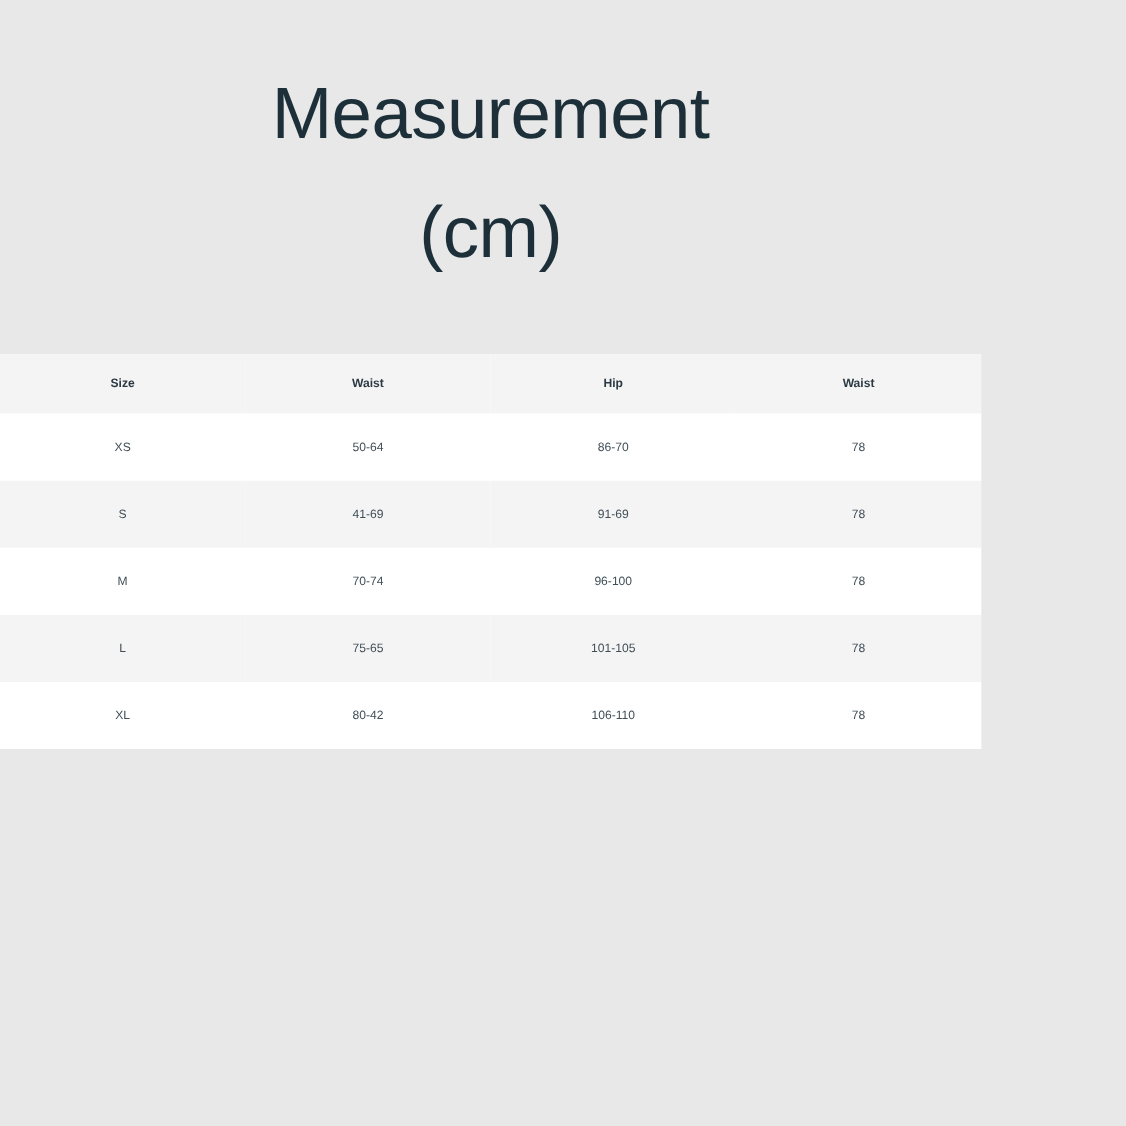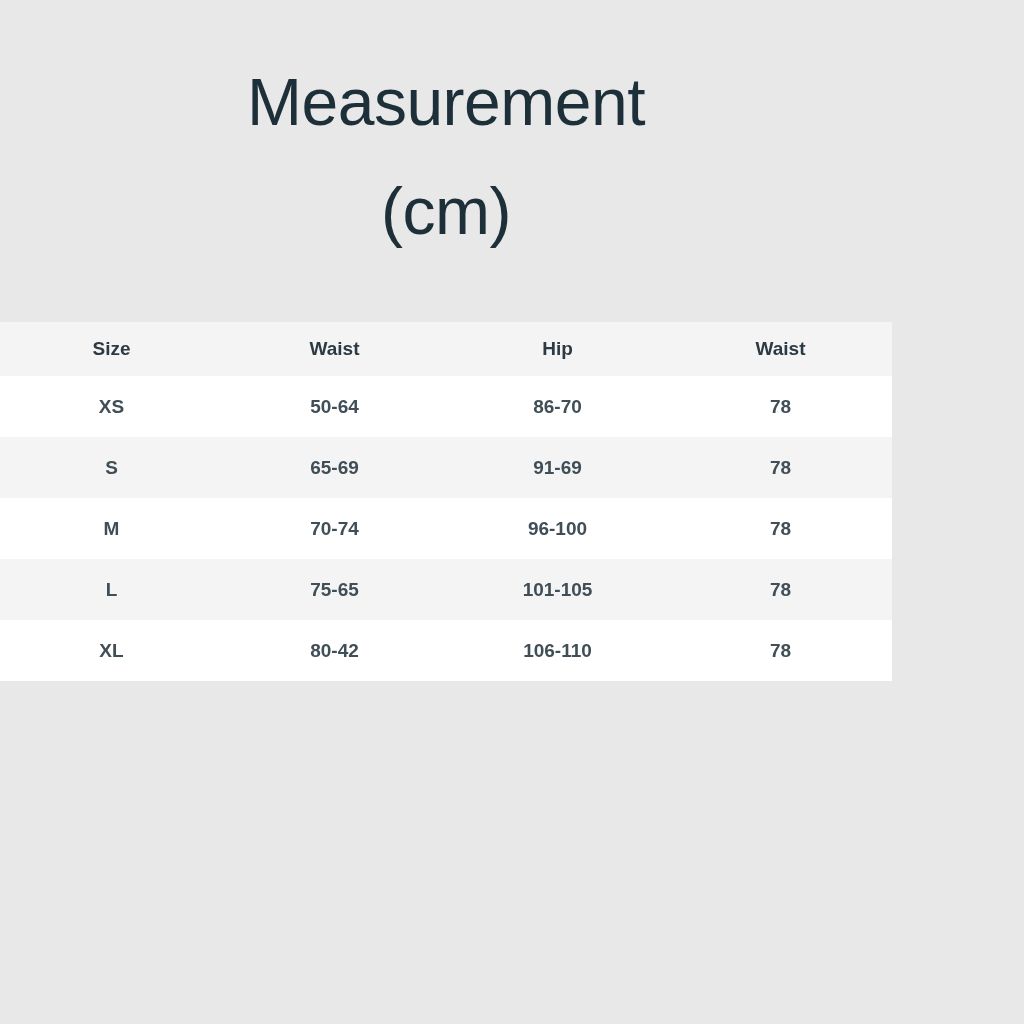--- a/index.html
+++ b/index.html
@@ -40,35 +40,35 @@
     background: #ffffff;
   }
   table.size-table {
     width: 100%;
     border-collapse: collapse;
     table-layout: fixed;
   }
   table.size-table th,
   table.size-table td {
     text-align: center;
-    font-size: 19px;
+    font-size: 11px;
     color: #3f4e57;
     border: none;
   }
   table.size-table thead th {
     background: #f4f4f4;
     font-weight: bold;
     height: 54px;
     padding: 0;
     color: #2c3a43;
   }
   table.size-table tbody td {
     height: 61px;
     padding: 0;
-    font-weight: 700;
+    font-weight: 400;
     color: #404e57;
   }
   table.size-table tbody tr.odd td {
     background: #ffffff;
   }
   table.size-table tbody tr.even td {
     background: #f4f4f4;
   }
   .bottom-filler {
     flex: 1 1 auto;
@@ -97,21 +97,21 @@
       </thead>
       <tbody>
         <tr class="odd">
           <td>XS</td>
           <td>50-64</td>
           <td>86-70</td>
           <td>78</td>
         </tr>
         <tr class="even">
           <td>S</td>
-          <td>65-69</td>
+          <td>41-69</td>
           <td>91-69</td>
           <td>78</td>
         </tr>
         <tr class="odd">
           <td>M</td>
           <td>70-74</td>
           <td>96-100</td>
           <td>78</td>
         </tr>
         <tr class="even">

